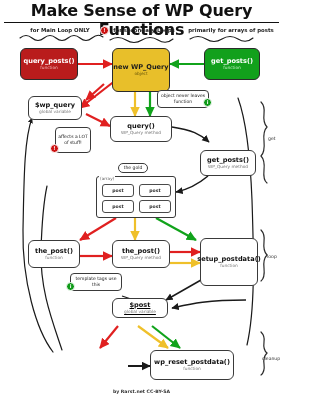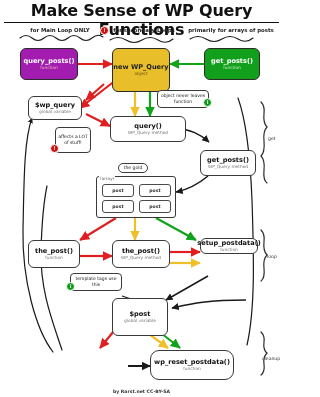--- a/index.html
+++ b/index.html
@@ -25,21 +25,21 @@
 
   .node{
     position:absolute;box-sizing:border-box;
     border:1.4px solid #3a3a3a;border-radius:6px;background:#fff;
     display:flex;flex-direction:column;align-items:center;justify-content:center;
     text-align:center;line-height:1.05;
   }
   .node .n1{font-size:6.6px;font-weight:bold;color:#111;white-space:nowrap;}
   .node .n2{font-size:4.3px;color:#777;margin-top:1.5px;white-space:nowrap;}
 
-  .node.red{background:#a21caf;border-color:#2b2b2b;}
+  .node.red{background:#b91c1c;border-color:#2b2b2b;}
   .node.red .n1{color:#fff;}
   .node.red .n2{color:#f3b8b8;}
   .node.yellow{background:#e8bf2a;border-color:#2b2b2b;}
   .node.yellow .n1{color:#1d1d1d;}
   .node.yellow .n2{color:#6a5708;}
   .node.green{background:#12a01c;border-color:#2b2b2b;}
   .node.green .n1{color:#fff;}
   .node.green .n2{color:#bfeec2;}
 
   .callout{
@@ -194,21 +194,21 @@
     <span class="n2">global variable</span>
   </div>
 
   <div class="callout" style="left:55px;top:127px;width:36px;height:26px;">
     <span>affects a LOT of stuff!</span>
   </div>
   <div class="badge red" style="left:50px;top:144px;">
       <span class="ic">!</span>
     </div>
 
-  <div class="node" style="left:110px;top:116px;width:76px;height:26px;">
+  <div class="node" style="left:110px;top:116px;width:62px;height:26px;">
     <span class="n1">query()</span>
     <span class="n2">WP_Query method</span>
   </div>
 
   <div class="node" style="left:200px;top:150px;width:56px;height:26px;">
     <span class="n1">get_posts()</span>
     <span class="n2">WP_Query method</span>
   </div>
 
   <div class="callout" style="left:118px;top:163px;width:30px;height:10px;border-radius:6px;">
@@ -226,39 +226,39 @@
   <div class="node" style="left:28px;top:240px;width:52px;height:28px;">
     <span class="n1">the_post()</span>
     <span class="n2">function</span>
   </div>
 
   <div class="node" style="left:112px;top:240px;width:58px;height:28px;">
     <span class="n1">the_post()</span>
     <span class="n2">WP_Query method</span>
   </div>
 
-  <div class="node" style="left:200px;top:238px;width:58px;height:16px;">
+  <div class="node" style="left:200px;top:238px;width:58px;height:48px;">
     <span class="n1">setup_postdata()</span>
     <span class="n2">function</span>
   </div>
 
   <div class="callout" style="left:70px;top:273px;width:52px;height:18px;">
     <span>template tags use this</span>
   </div>
   <div class="badge green" style="left:66px;top:282px;">
       <span class="ic">i</span>
     </div>
 
-  <div class="node" style="left:112px;top:298px;width:56px;height:38px;">
+  <div class="node" style="left:112px;top:298px;width:56px;height:20px;text-decoration:underline;">
     <span class="n1">$post</span>
     <span class="n2">global variable</span>
   </div>
 
 
-  <div class="node" style="left:150px;top:350px;width:84px;height:30px;border-radius:9px;">
+  <div class="node" style="left:150px;top:350px;width:84px;height:30px;">
     <span class="n1">wp_reset_postdata()</span>
     <span class="n2">function</span>
   </div>
 
   <div class="bracelabel" style="left:268px;top:136px;">get</div>
   <div class="bracelabel" style="left:267px;top:254px;">loop</div>
   <div class="bracelabel" style="left:262px;top:356px;">cleanup</div>
 
   <div class="credit">by Rarst.net CC-BY-SA</div>
 

